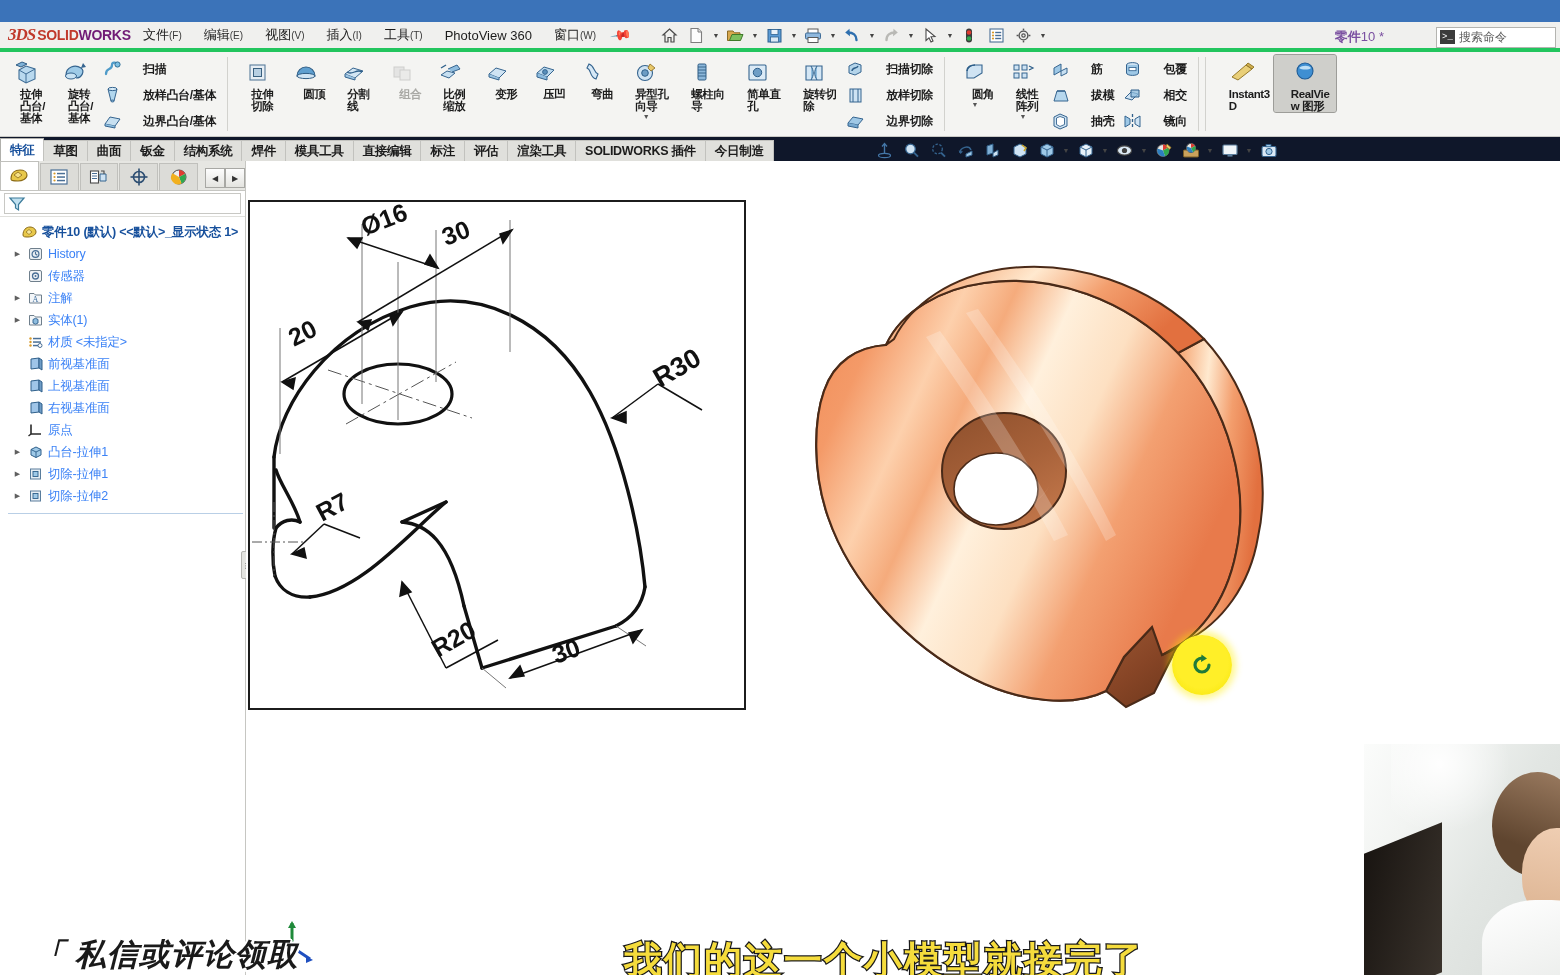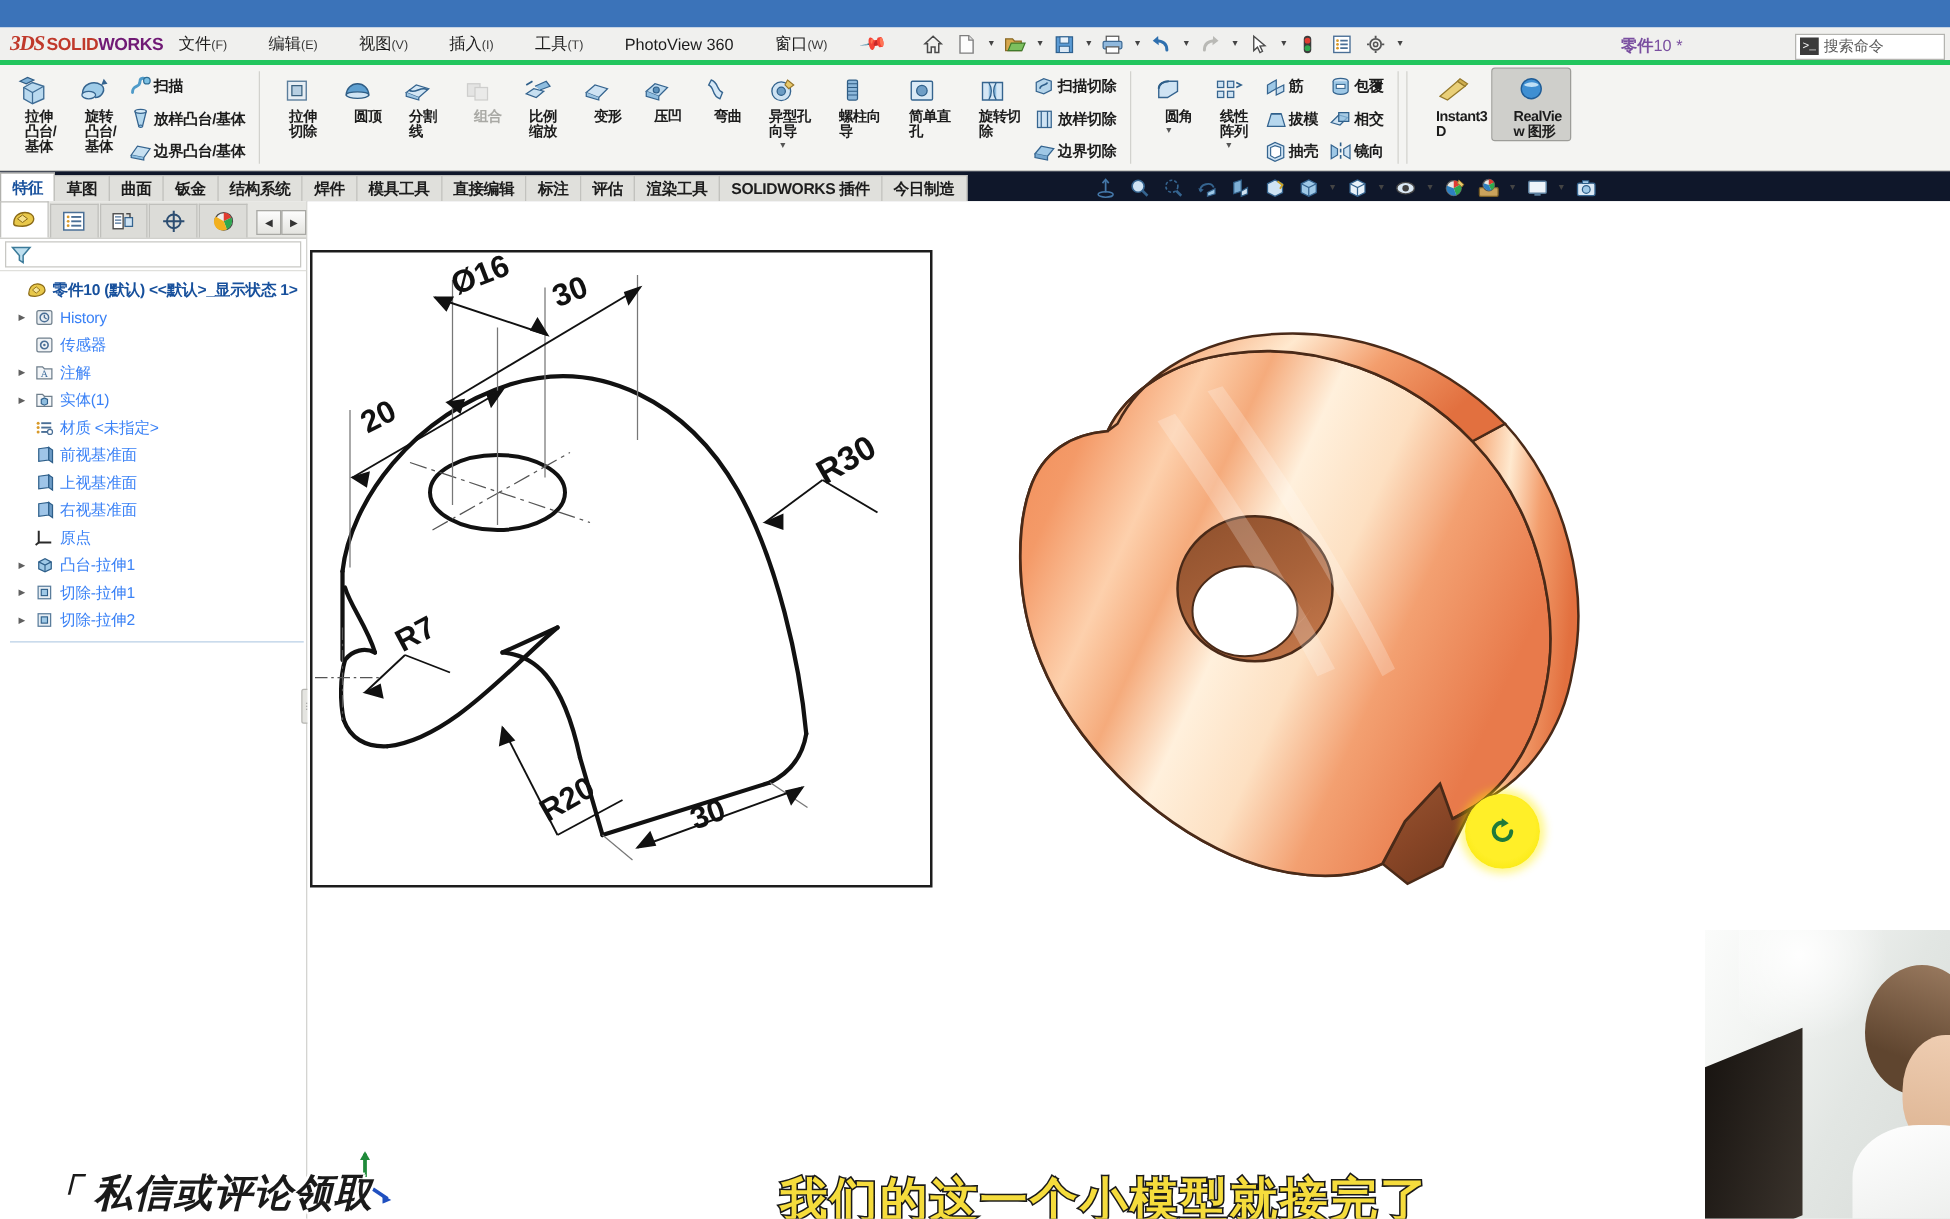--- a/index.html
+++ b/index.html
@@ -28,39 +28,39 @@
   }
   .logo { display:flex; align-items:center; padding-left:8px; width:132px; }
   .logo-ds {
     font-family:"Liberation Serif", serif;
     font-style:italic; font-weight:bold; font-size:17px;
     color:#c0392b; letter-spacing:-1px;
   }
   .logo-sw { font-weight:bold; font-size:14px; color:#c0392b; letter-spacing:-.3px; margin-left:2px;}
   .logo-sw .lt { color:#701a75; font-weight:bold; }
 
-  .menus { display:flex; align-items:center; gap:11px; }
+  .menus { display:flex; align-items:center; gap:0px; }
   .menu-item {
     padding:4px 11px; font-size:13px; color:#1c1c1c; cursor:default; white-space:nowrap;
   }
   .menu-item .mn { font-size:10px; color:#3a3a3a; }
   .pin-icon { margin-left:6px; color:#6b6b6b; font-size:14px; transform:rotate(35deg); display:inline-block;}
 
   .qat { display:flex; align-items:center; gap:1px; margin-left:26px; }
   .qbtn {
     width:26px; height:24px; display:flex; align-items:center; justify-content:center;
     border-radius:2px; cursor:default;
   }
   .qcaret { width:11px; height:24px; display:flex; align-items:center; justify-content:center;
             font-size:7px; color:#444; cursor:default; }
 
   .titlearea {
     position:absolute; right:0; top:0; height:30px; display:flex; align-items:center;
   }
-  .doc-title { font-size:13px; color:#7a4fa0; font-weight:bold; margin-right:90px; }
+  .doc-title { font-size:13px; color:#7a4fa0; font-weight:bold; margin-right:52px; }
   .doc-title .num { font-weight:normal; }
   .searchbox {
     width:120px; height:21px; border:1px solid #b4b4b0; background:#fff;
     display:flex; align-items:center; padding:0 3px; gap:4px; margin-right:4px;
   }
   .search-cmd {
     width:15px; height:14px; background:#3b3b3b; color:#fff; font-size:9px;
     display:flex; align-items:center; justify-content:center; font-family:"Liberation Mono", monospace;
   }
   .search-ph { font-size:12px; color:#5c5c5c;text-align:center; }
@@ -84,21 +84,21 @@
     font-size:11.5px; color:#1c1c1c; text-align:left; line-height:12px;
     letter-spacing:-.4px; word-break:break-all; font-weight:bold;margin-left:16px;
   }
   .big-btn.wide { width:56px; }
   .big-btn.wide2 { width:62px; }
   .big-btn.disabled .lbl { color:#a9a9a5; }
   .dd-caret { font-size:7px; color:#555; margin-top:1px; }
 
   .small-col { display:flex; flex-direction:column; gap:1px; padding-top:2px;}
   .small-btn {
-    display:flex; align-items:center; gap:0; padding:1px 5px 1px 2px; cursor:default;
+    display:flex; align-items:center; gap:20px; padding:1px 5px 1px 2px; cursor:default;
     border-radius:2px; height:25px;
   }
   .small-btn .ic { width:22px; display:flex; align-items:center; justify-content:center;}
   .small-btn .lbl { font-size:12px; color:#1c1c1c; white-space:nowrap; font-weight:bold; letter-spacing:-.3px;}
 
   .realview {
     background:#cfcfcb; outline:1px solid #9d9d99;
   }
 
   

